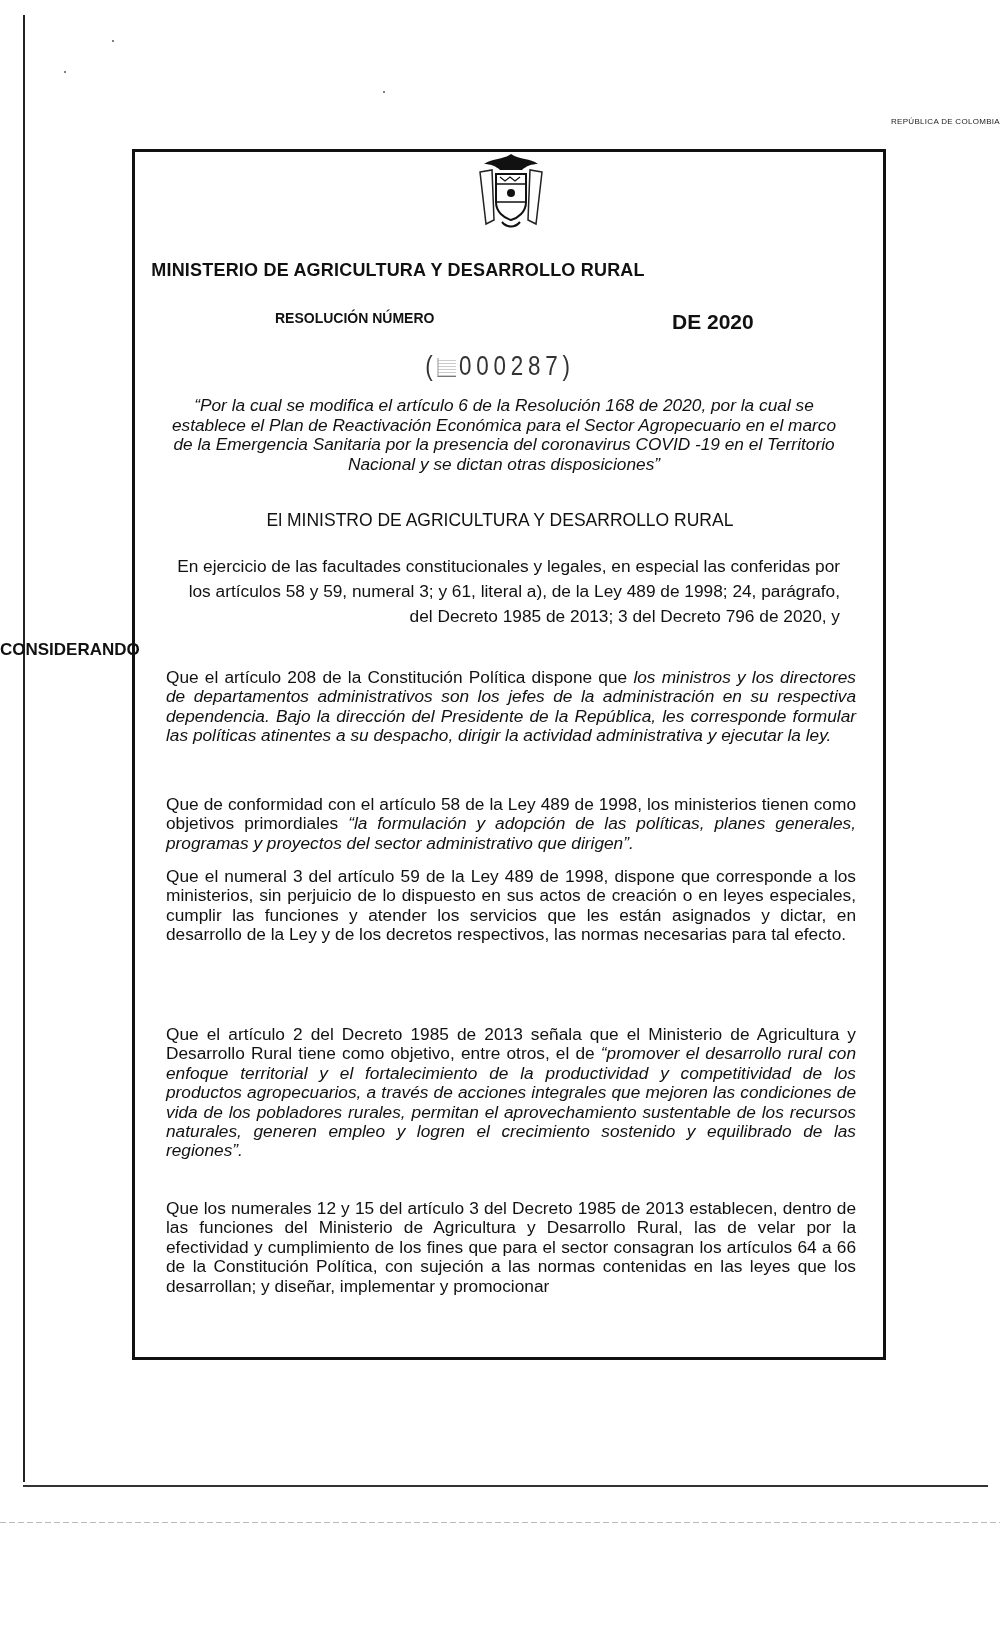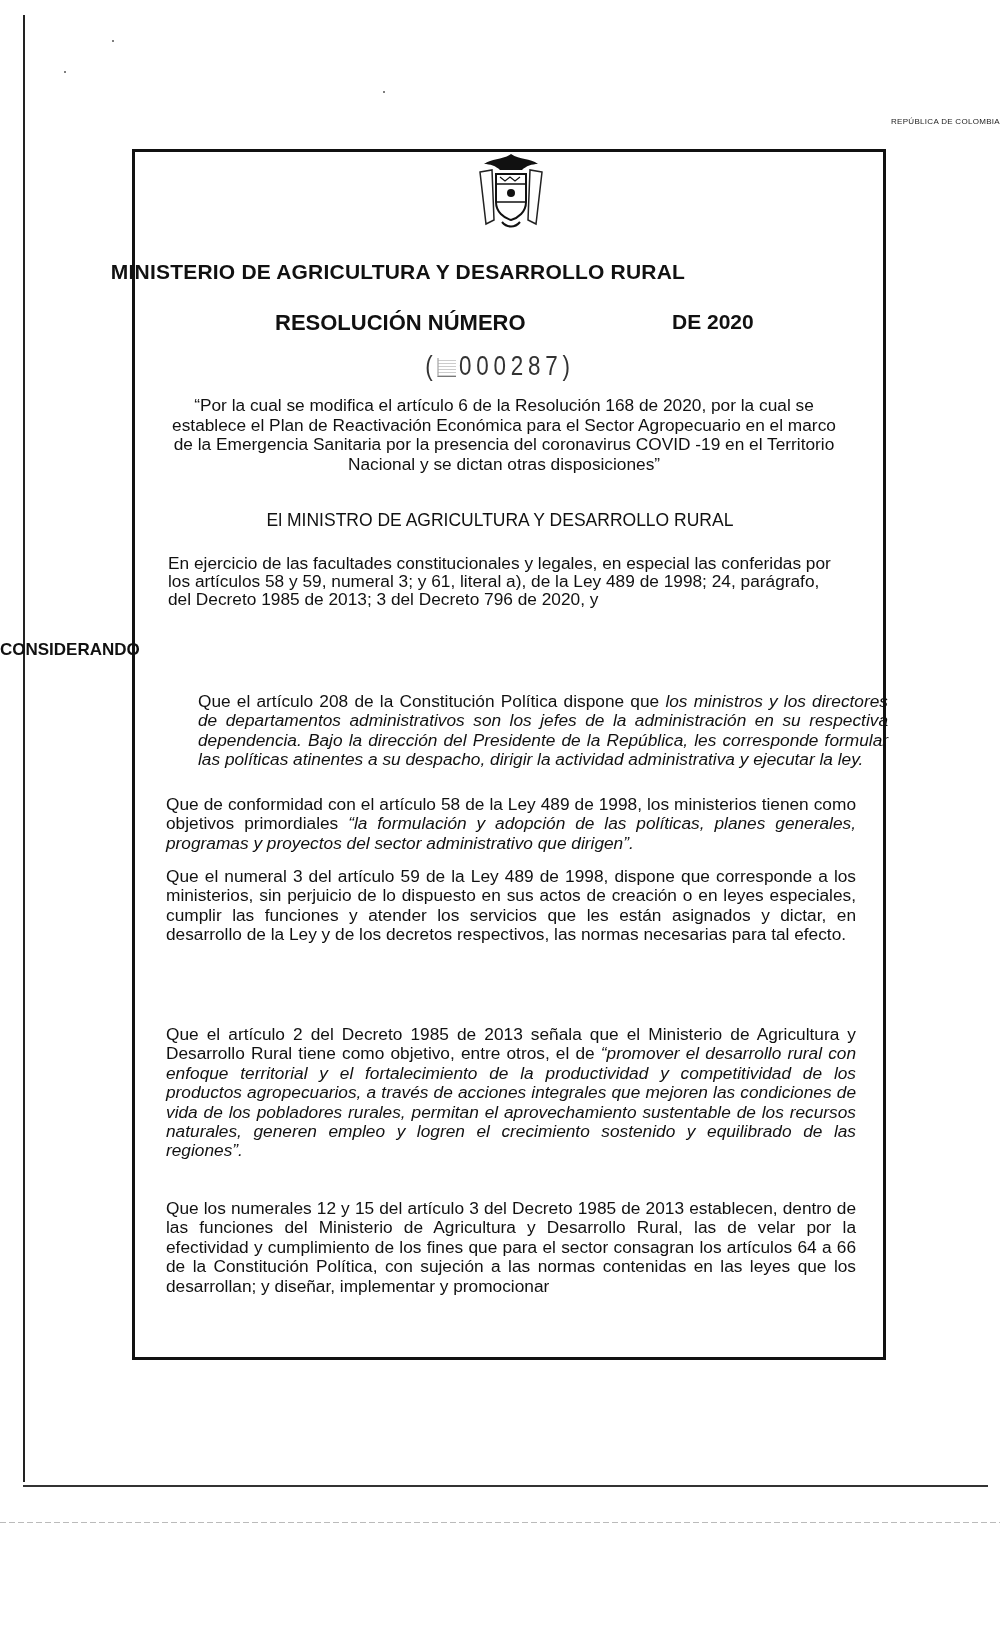--- a/index.html
+++ b/index.html
@@ -4,32 +4,32 @@
 <style>
   html, body { margin:0; padding:0; background:#ffffff; }
   body { width:1000px; height:1647px; position:relative; overflow:hidden; font-family:"Liberation Sans", sans-serif; color:#111; }
   .outer-left { position:absolute; left:23px; top:15px; width:2px; height:1467px; background:#222; }
   .outer-bottom { position:absolute; left:23px; top:1485px; width:965px; height:2px; background:#333; }
   .scan-line { position:absolute; left:0; top:1522px; width:1000px; height:1px; background:repeating-linear-gradient(90deg,#bbb 0 6px,#fff 6px 9px); }
   .speck { position:absolute; width:2px; height:2px; background:#555; border-radius:50%; }
   .republica { position:absolute; left:0; width:1000px; top:117px; text-align:right; font-size:8px; letter-spacing:0.3px; color:#222; }
   .frame { position:absolute; left:132px; top:149px; width:748px; height:1205px; border:3px solid #111; border-top-width:3px; box-sizing:content-box; }
   .seal { position:absolute; left:472px; top:150px; width:78px; height:80px; }
-  .ministry { position:absolute; left:0; width:796px; top:260px; text-align:center; font-weight:bold; font-size:21px; letter-spacing:0.2px; }
-  .res-label { position:absolute; left:275px; top:310px; font-weight:bold; font-size:22px; }
+  .ministry { position:absolute; left:0; width:796px; top:260px; text-align:center; font-weight:bold; font-size:18px; letter-spacing:0.2px; }
+  .res-label { position:absolute; left:275px; top:310px; font-weight:bold; font-size:14px; }
   .res-year { position:absolute; left:662px; top:310px; font-weight:bold; font-size:21px;margin-left:10px; }
   .res-number { position:absolute; left:0; width:1000px; top:350px; text-align:center; font-family:"Liberation Sans Narrow","Liberation Sans", sans-serif; font-size:28px; letter-spacing:6px; color:#333; transform:scaleX(0.8); }
   .stamp-mark { display:inline-block; width:22px; height:18px; border-left:1px solid #777; border-bottom:1px solid #777; vertical-align:middle; margin-right:4px; background:repeating-linear-gradient(0deg,#ccc 0 1px,#fff 1px 3px); }
-  .epigraph { position:absolute; left:168px; width:672px; top:396px; text-align:center; font-size:17.3px; line-height:19.5px; }
+  .epigraph { position:absolute; left:168px; width:672px; top:396px; text-align:center; font-style:italic; font-size:17.3px; line-height:19.5px; }
   .minister { position:absolute; left:0; width:1000px; top:510px; text-align:center; font-weight:normal; font-size:17.5px; }
-  .powers { position:absolute; left:168px; width:672px; top:554px; text-align:left; font-size:17.3px; line-height:18px; }
+  .powers { position:absolute; left:168px; width:672px; top:554px; text-align:right; font-size:17.3px; line-height:25px; }
   .considerando { position:absolute; left:0; width:1000px; top:640px; text-align:left; font-weight:bold; font-size:17px; }
   .para { position:absolute; left:166px; width:690px; text-align:justify; font-size:17.3px; line-height:19.4px; }
   .para .it { font-style:italic; }
-  .p1 { top:692px;margin-left:32px; } .p2 { top:795px; } .p3 { top:867px; } .p4 { top:1025px; } .p5 { top:1199px; }
+  .p1 { top:668px; } .p2 { top:795px; } .p3 { top:867px; } .p4 { top:1025px; } .p5 { top:1199px; }
 </style>
 </head>
 <body>
 
 <div class="outer-left"></div>
 <div class="outer-bottom"></div>
 <div class="scan-line"></div>
 <div class="speck" style="left:112px;top:40px"></div>
 <div class="speck" style="left:64px;top:71px"></div>
 <div class="speck" style="left:383px;top:91px"></div>

